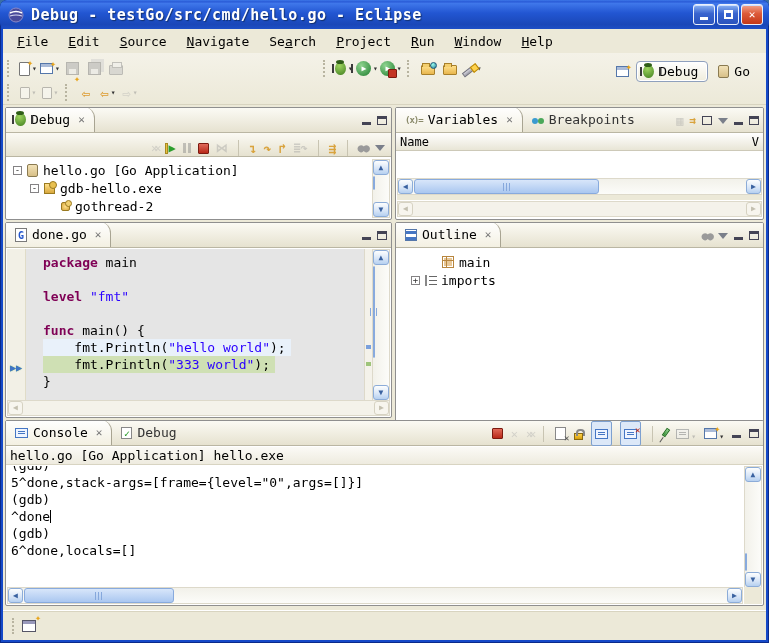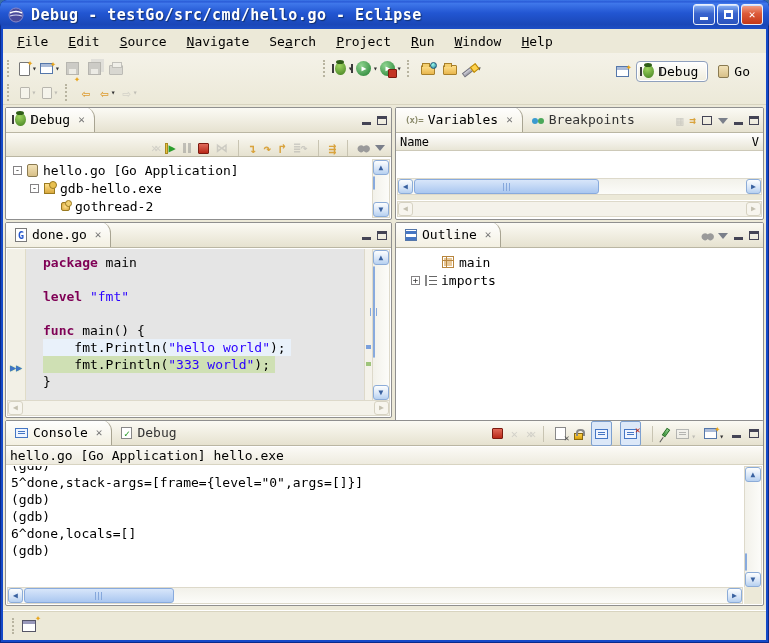--- a/index.html
+++ b/index.html
@@ -481,20 +481,21 @@
           <span><span class="ic ic-persp"><span class="star">✦</span></span><span class="dd">▾</span></span>
           <span class="hb hb-min"></span>
           <span class="hb hb-max"></span>
         </span>
       </div>
       <div class="con-status" style="top:26px;">hello.go [Go Application] hello.exe</div>
       <div class="con-body" id="console-body" style="left:1px;right:20px;top:45px;height:96px;">
           <div class="con-line" style="margin-top: -9px;">(gdb) </div>
           <div class="con-line">5^done,stack-args=[frame={level="0",args=[]}]</div>
           <div class="con-line">(gdb) </div>
+          <div class="con-line">^done<span class="caret"></span></div>
           <div class="con-line">(gdb) </div>
           <div class="con-line">6^done,locals=[]</div>
           <div class="con-line">(gdb) </div>
         </div>
       <div class="sbv" style="right:1px;top:45px;height:122px;width:18px;">
         <span class="sbtn" style="left:0;right:0;top:0;height:15px;">▲</span>
         <span class="sthumb" style="bottom:16px;height:18px;"></span>
         <span class="sbtn" style="left:0;right:0;bottom:0;height:15px;">▼</span>
       </div>
       <div class="sbh" style="left:1px;right:20px;bottom:1px;height:17px;">

